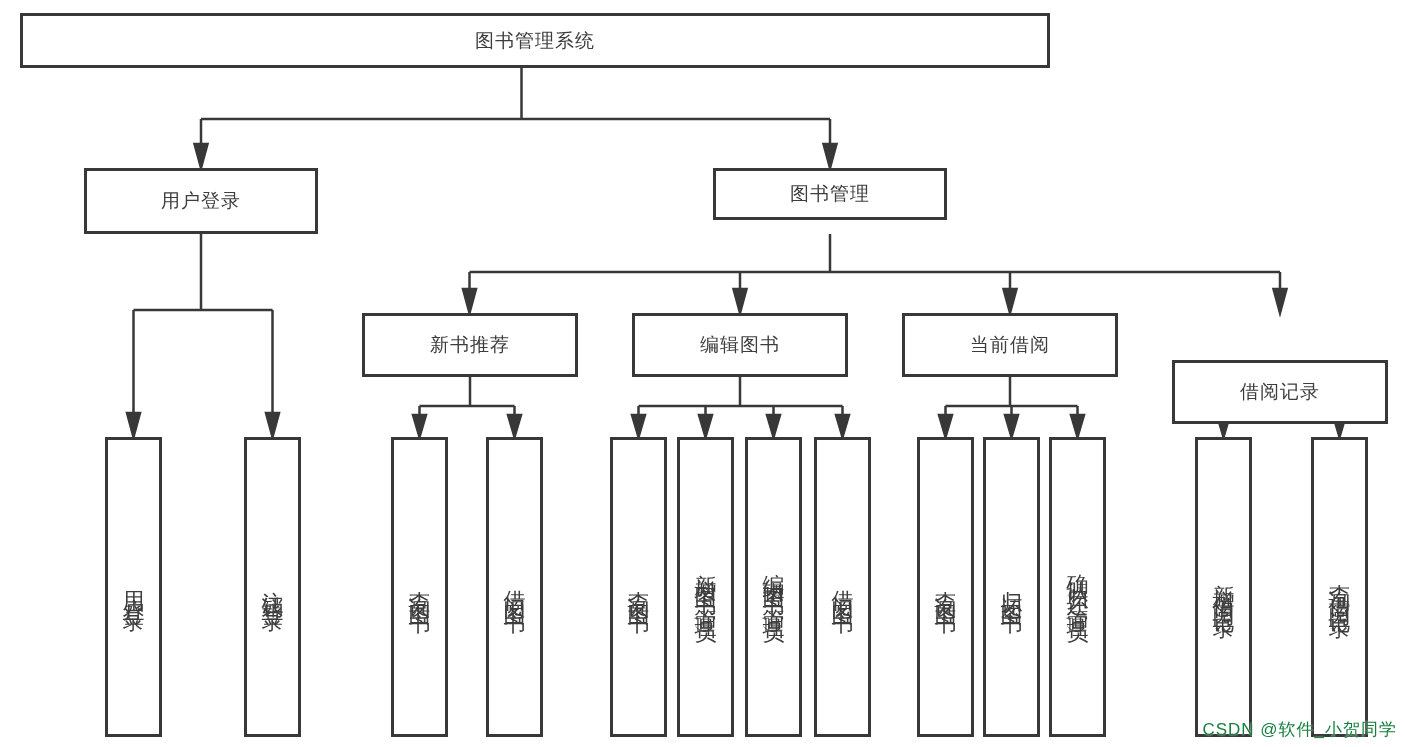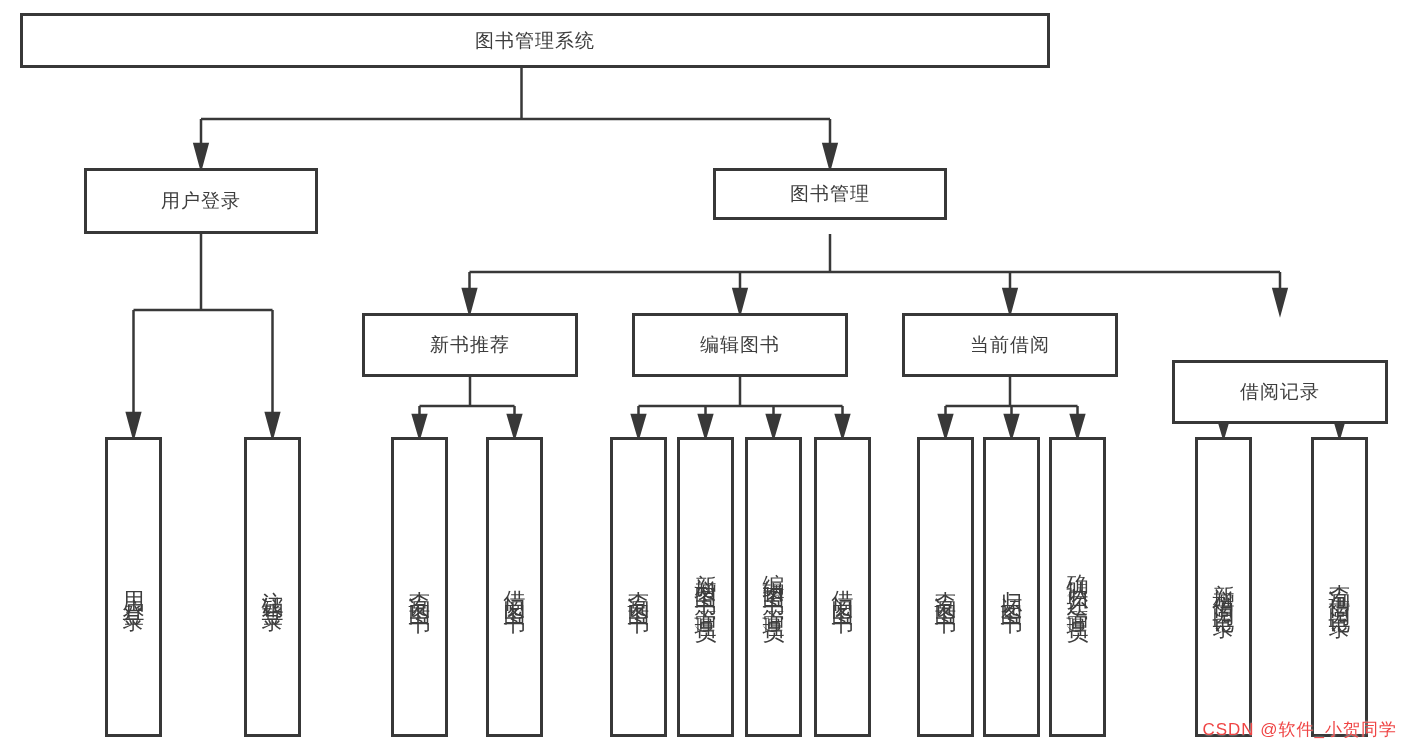--- a/index.html
+++ b/index.html
@@ -15,21 +15,21 @@
     color:#3d3d3d;
   }
   .h-label{font-size:19px;letter-spacing:1px;white-space:nowrap;}
   .root-label{font-size:19px;letter-spacing:1px;}
   .v-label{
     writing-mode:vertical-rl;text-orientation:mixed;
     font-size:22px;line-height:1;letter-spacing:7px;white-space:nowrap;
   }
   #watermark{
     position:absolute;right:8px;bottom:6px;z-index:2;
-    font-size:17px;color:#ef4444;letter-spacing:1px;white-space:nowrap;
+    font-size:17px;color:#15803d;letter-spacing:1px;white-space:nowrap;
     text-shadow:0 0 2px #ffffff;
   }
 </style>
 </head>
 <body>
 
 <div id="canvas">
 
   <svg id="connectors" width="1405" height="747" viewBox="0 0 1405 747">
     <g stroke="#383838" stroke-width="2.5" fill="#383838">

